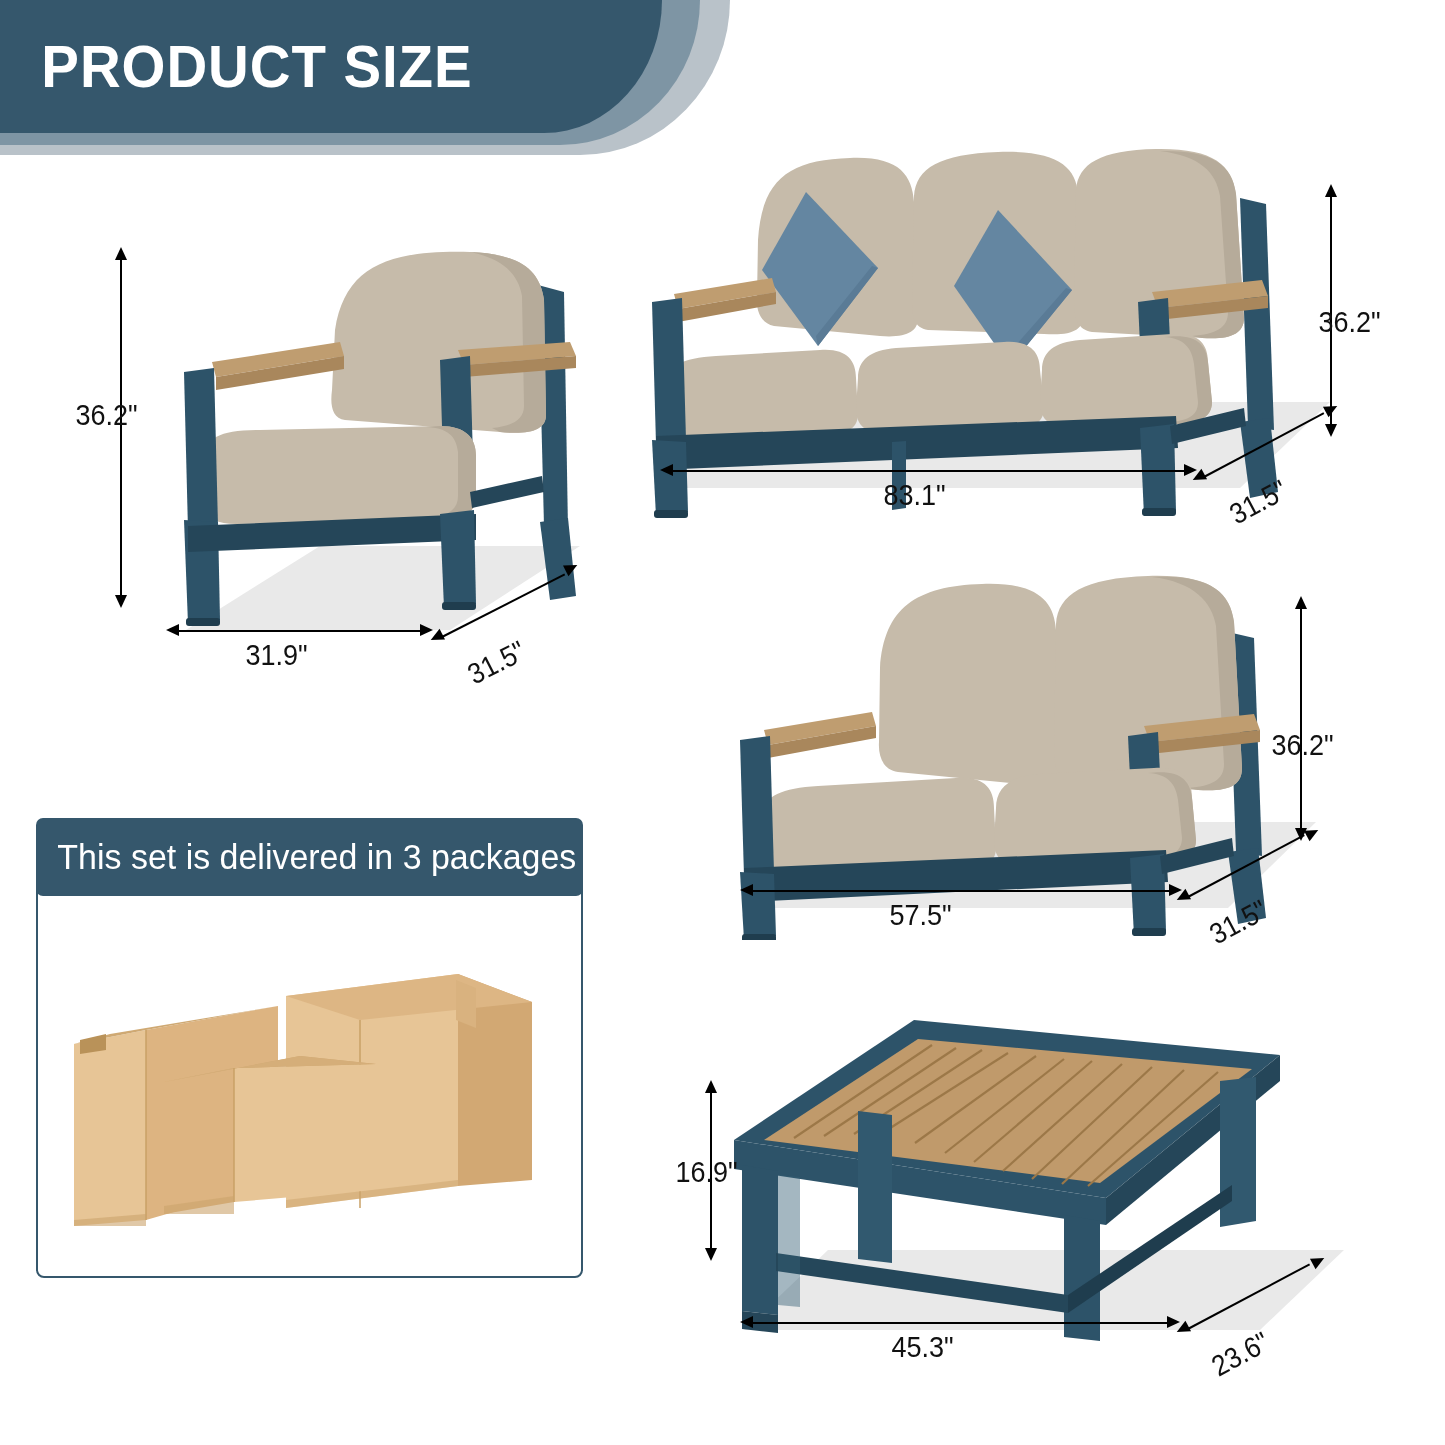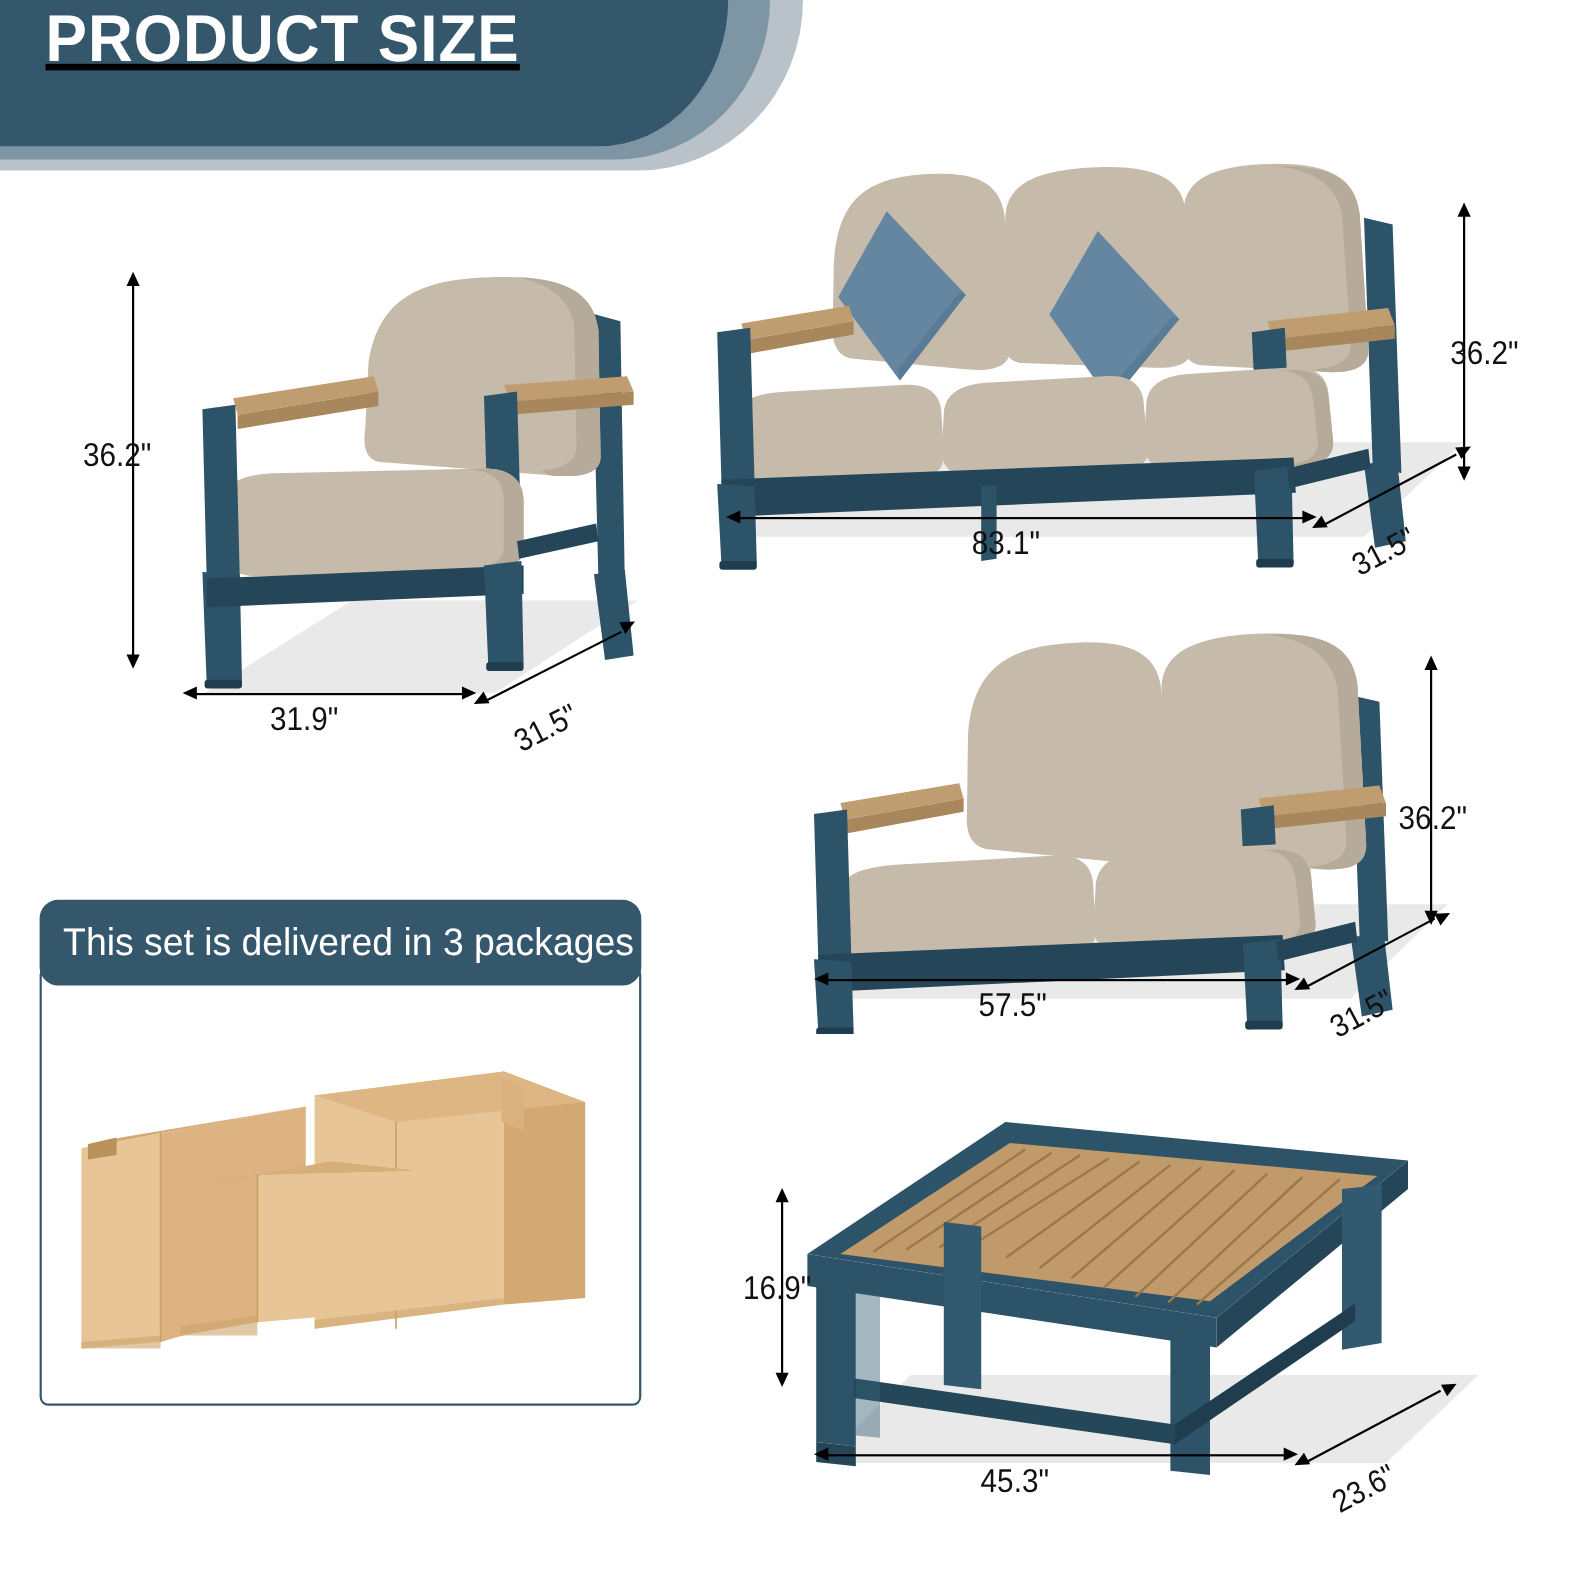--- a/index.html
+++ b/index.html
@@ -29,21 +29,21 @@
     background: #7e95a4;
     border-bottom-right-radius: 140px 145px;
     z-index: 2;
   }
   .banner-main {
     position: absolute; left: 0; top: 0;
     width: 662px; height: 133px;
     background: #35576c;
     border-bottom-right-radius: 118px 133px;
     z-index: 3;
-    display: flex; align-items: flex-start; text-decoration: underline;
+    display: flex; align-items: center;
   }
   .banner-title {
     color: #ffffff;
     font-size: 60px;
     font-weight: bold;
     letter-spacing: 1px;
     padding-left: 44px;
     font-family: "Liberation Sans", sans-serif;
     transform: scaleX(0.94);
     transform-origin: left center;
@@ -89,21 +89,21 @@
     position: absolute;
     background: #e9e9e9;
   }
 
   
   .pkg-header {
     position: absolute;
     left: 36px; top: 818px;
     width: 547px; height: 78px;
     background: #35576c;
-    border-radius: 17px;
+    border-radius: 7px;
     display: flex; align-items: center;
   }
   .pkg-header-text {
     color: #ffffff;
     font-size: 35px;
     padding-left: 22px;
     white-space: nowrap;
     transform: scaleX(0.97);
     transform-origin: left center;
   }

